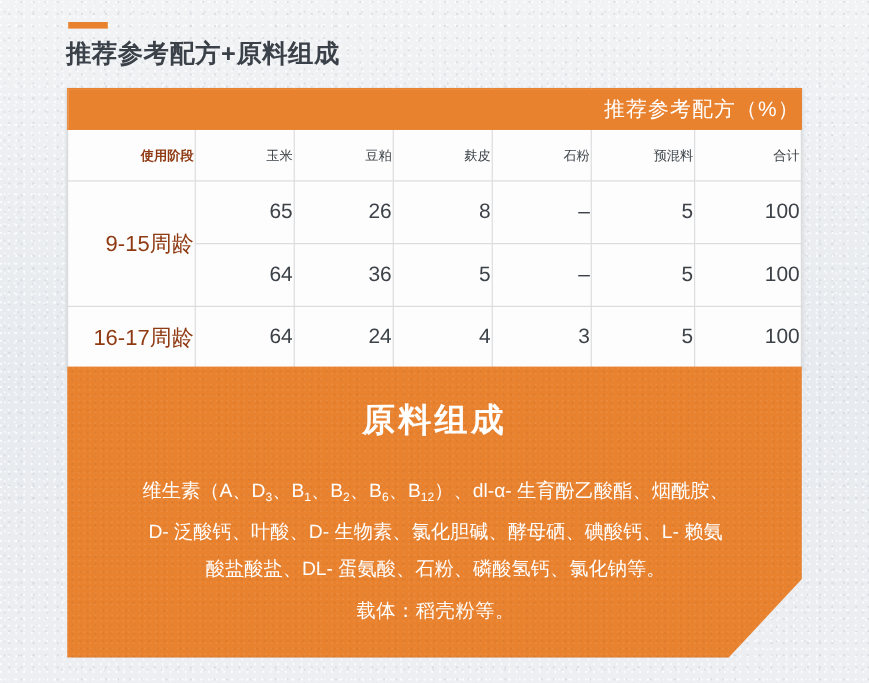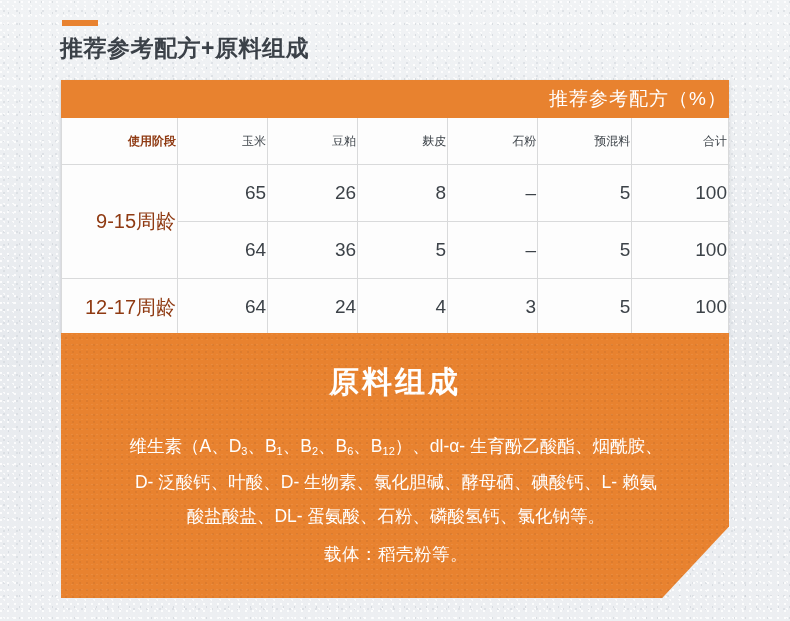--- a/index.html
+++ b/index.html
@@ -193,21 +193,21 @@
         </tr>
         <tr>
           <td class="num-cell">64</td>
           <td class="num-cell">36</td>
           <td class="num-cell">5</td>
           <td class="num-cell">–</td>
           <td class="num-cell">5</td>
           <td class="num-cell">100</td>
         </tr>
         <tr>
-          <td class="stage-cell">12-17周龄</td>
+          <td class="stage-cell">16-17周龄</td>
           <td class="num-cell">64</td>
           <td class="num-cell">24</td>
           <td class="num-cell">4</td>
           <td class="num-cell">3</td>
           <td class="num-cell">5</td>
           <td class="num-cell">100</td>
         </tr>
       </tbody>
     </table>
   </div>

